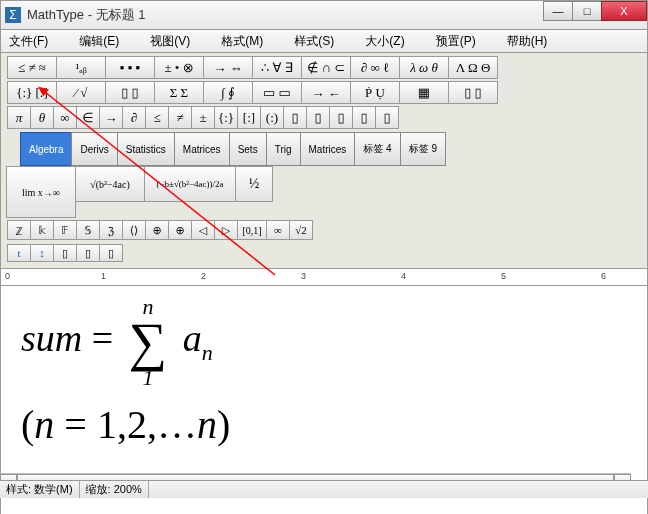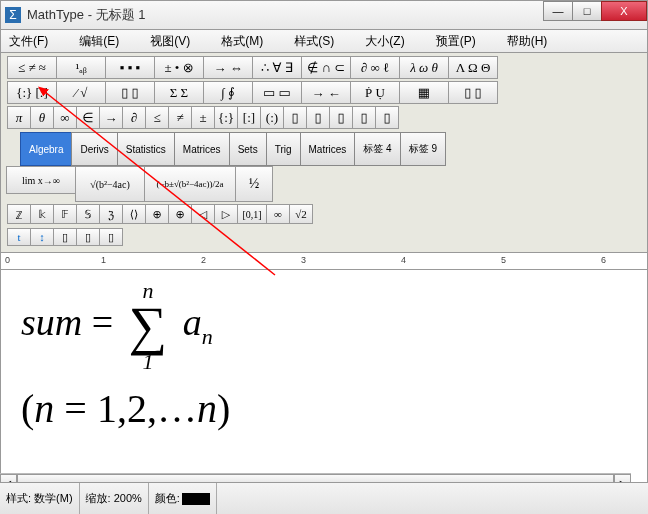--- a/index.html
+++ b/index.html
@@ -48,21 +48,21 @@
   .sub { font-size: 22px; vertical-align: sub; }
   .sigma-block { display:inline-flex; flex-direction:column; align-items:center; vertical-align: middle; margin: 0 6px; }
   .sigma-block .lim { font-size: 22px; font-style: italic; line-height:1; }
   .sigma-block .sig { font-size: 54px; font-style: normal; line-height: 0.9; }
   .line2 { font-size: 40px; margin-top: 14px; }
   .vscroll .arrow, .hscroll .arrow { height:17px; width:17px; background:linear-gradient(#fafafa,#ddd); border:1px solid #999; display:flex; align-items:center; justify-content:center; font-size:9px;}
   .hscroll { position:absolute; left:0; right:17px; bottom:24px; height:17px; background:#eee; border-top:1px solid #bbb; display:flex;}
   .hscroll .thumb{flex:1; background:linear-gradient(#fafafa,#d8d8d8); border:1px solid #999; margin:0 0;}
   
   
-  .status { position:absolute; left:0; right:0; bottom:0; height:32px; background:linear-gradient(#f4f4f4,#e4e4e4); border-top:1px solid #999; display:flex; align-items:center; font-size:11px; }
+  .status { position:absolute; left:0; right:0; bottom:16px; height:18px; background:linear-gradient(#f4f4f4,#e4e4e4); border-top:1px solid #999; display:flex; align-items:center; font-size:11px; }
   .status .cell { border-right:1px solid #aaa; padding: 0 6px; height:100%; display:flex; align-items:center; }
   .colorswatch{width:28px; height:12px; background:#000; display:inline-block; margin-left:2px;}
   
   
   .arrow-svg { position:absolute; left:0; top:0; pointer-events:none; }
 </style>
 </head>
 <body>
 
 <div class="titlebar">
@@ -137,21 +137,21 @@
     <div class="tab">Statistics</div>
     <div class="tab">Matrices</div>
     <div class="tab">Sets</div>
     <div class="tab">Trig</div>
     <div class="tab">Matrices</div>
     <div class="tab">标签 4</div>
     <div class="tab">标签 9</div>
   </div>
 
   <div class="palrow" style="margin-top:0;">
-    <div class="palbtn w70" style="height:28px;font-size:10px;">lim x→∞</div>
+    <div class="palbtn w70" style="height:52px;font-size:10px;">lim x→∞</div>
     <div class="palbtn w70" style="height:36px;font-size:10px;">√(b²−4ac)</div>
     <div class="palbtn w90" style="height:36px;font-size:9px;">(−b±√(b²−4ac))/2a</div>
     <div class="palbtn" style="height:36px;width:38px;font-size:14px;">½</div>
   </div>
 
   <div class="palrow">
     <div class="palbtn w24 first" style="height:20px;font-size:11px;">ℤ</div>
     <div class="palbtn w24" style="height:20px;font-size:11px;">𝕜</div>
     <div class="palbtn w24" style="height:20px;font-size:11px;">𝔽</div>
     <div class="palbtn w24" style="height:20px;font-size:11px;">𝕊</div>
@@ -205,24 +205,20 @@
 
 <div class="hscroll">
   <div class="arrow">◄</div>
   <div class="thumb"></div>
   <div class="arrow">►</div>
 </div>
 
 <div class="status">
   <div class="cell">样式: 数学(M)</div>
   <div class="cell">缩放: 200%</div>
-  <div class="cell">
-      <span>颜色:</span>
-      <span class="colorswatch"></span>
-    </div>
 </div>
 
 <svg class="arrow-svg" width="648" height="514">
   <defs>
       <marker id="ah" markerWidth="8" markerHeight="8" refX="1" refY="3" orient="auto">
         <path d="M0,0 L0,6 L7,3 z" fill="#f00"></path>
       </marker>
     </defs>
   <line x1="275" y1="275" x2="45" y2="92" stroke="#f00" stroke-width="1.5" marker-end="url(#ah)"></line>
 </svg>

